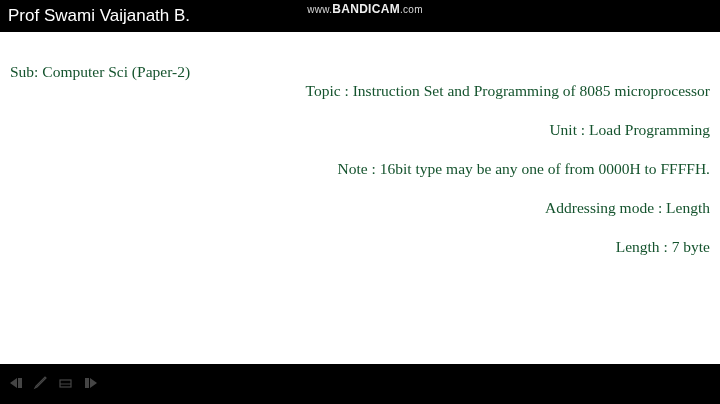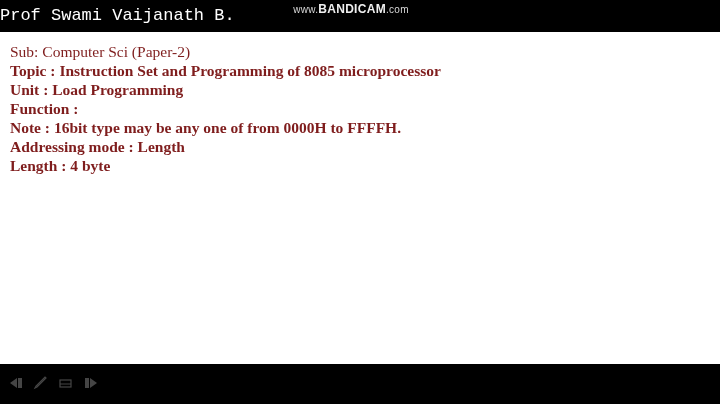--- a/index.html
+++ b/index.html
@@ -22,31 +22,32 @@
 
   
   .topbar {
     position: absolute;
     left: 0;
     top: 0;
     width: 720px;
     height: 36px;
     background: #000000;
     color: #ffffff;
-    font-family: Liberation Mono, monospace;
+    font-family: Liberation Sans, sans-serif;
     font-size: 17px;
     line-height: 32px;
+    padding-left: 8px;
     box-sizing: border-box;
     white-space: nowrap;
     overflow: hidden;
   }
 
   .watermark {
     position: absolute;
-    left: 276px;
+    left: 290px;
     top: 2px;
     width: 150px;
     height: 14px;
     color: #d8d8d8;
     font-family: "Liberation Sans", sans-serif;
     font-size: 10px;
     letter-spacing: 0.3px;
     text-align: center;
     white-space: nowrap;
   }
@@ -66,43 +67,44 @@
     background: #ffffff;
     color: #000000;
     box-sizing: border-box;
     padding: 6px 10px 0 10px;
   }
 
   .page .line {
     font-family: "Liberation Serif", serif;
     font-size: 15.5px;
     line-height: 19px;
-    color: #7f1d1d;
+    color: #14532d;
     white-space: nowrap;
+    margin-top: 20px;
   }
 
   .row-head {
     position: relative;
     height: 19px;
     margin-top: 4px;
   }
   .row-head .sub {
     position: absolute;
     left: 0;
     top: 0;
   }
   .row-head .presenter {
     position: absolute;
     left: 420px;
     top: 0;
     font-weight: bold;
     letter-spacing: 0.4px;
   }
 
-  .bold { font-weight: bold; }
+  .bold { font-weight: normal; text-align: right; }
 
   .para {
     font-family: "Liberation Serif", serif;
     font-size: 15.5px;
     line-height: 19.5px;
     white-space: normal;
     width: 690px;
   }
   .para .indent {
     display: inline-block;
@@ -145,26 +147,25 @@
   </div>
 
   <div class="page">
 
     <div class="row-head">
       <span class="line sub">Sub: Computer Sci (Paper-2)</span>
     </div>
 
     <div class="line bold">Topic : Instruction Set and Programming of 8085 microprocessor</div>
     <div class="line bold">Unit : Load Programming</div>
-    <div class="line bold">Function  :</div>
 
 
     <div class="line bold">Note : 16bit type may be any one of from 0000H to FFFFH.</div>
     <div class="line bold">Addressing  mode : Length</div>
-    <div class="line bold">Length :  4 byte</div>
+    <div class="line bold">Length :  7 byte</div>
 
   </div>
 
   <div class="bottombar">
 
     <span class="ctrl c1">
       <svg width="16" height="14" viewBox="0 0 16 14">
         <path d="M9 2 L2 7 L9 12 Z" fill="#9a9a9a"></path>
         <rect x="10" y="2" width="4" height="10" fill="#9a9a9a"></rect>
       </svg>

